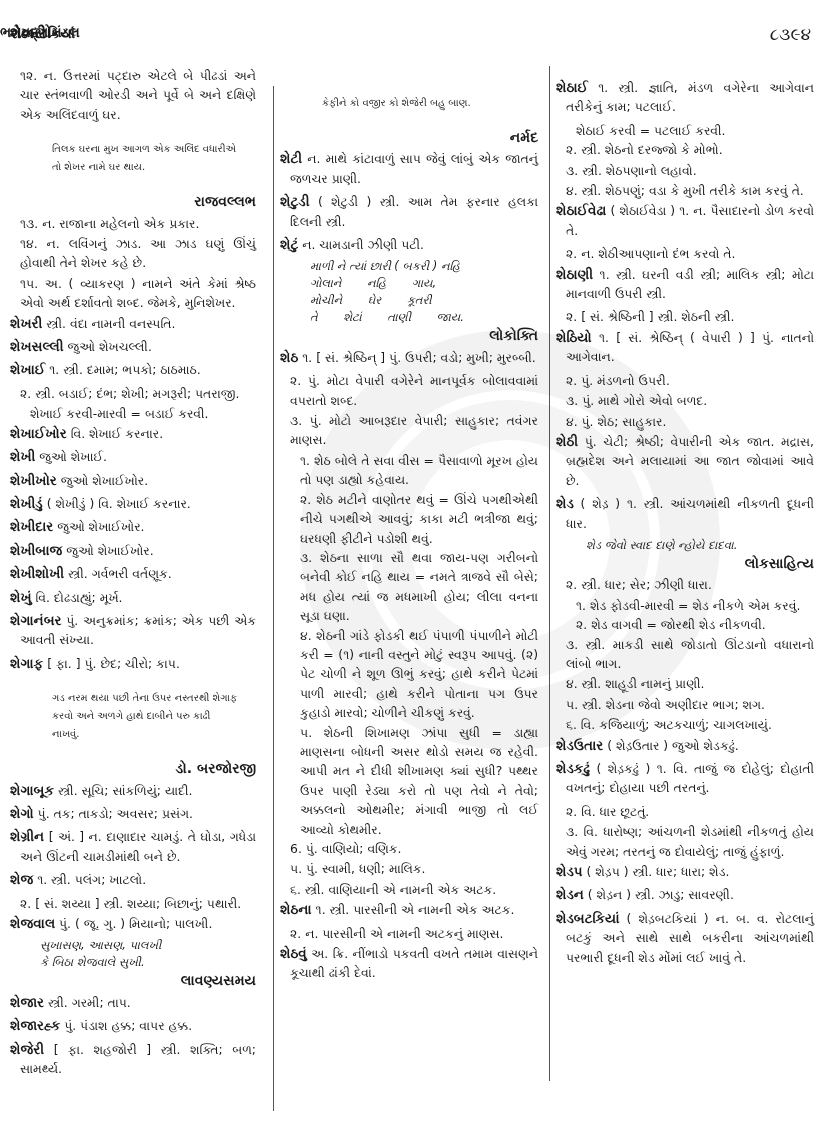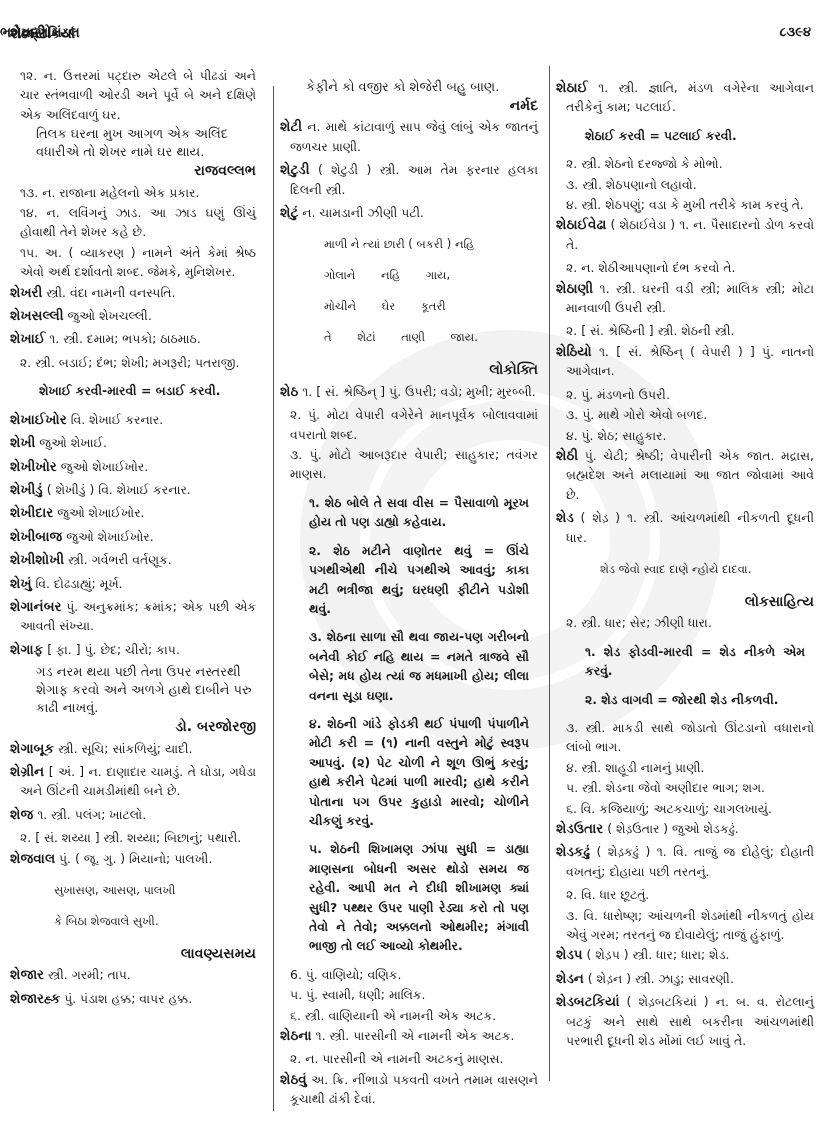--- a/index.html
+++ b/index.html
@@ -16,39 +16,39 @@
     position: absolute; left: 370px; top: 400px; width: 280px; height: 280px;
     border-radius: 50%; border: 40px solid #f4f4f4; box-sizing: border-box;
     pointer-events: none; z-index: 0;
   }
   .header {
     position: absolute; left: 0; top: 24px; width: 825px; height: 40px; z-index: 1;
   }
   .hdr-left { position: absolute; left: 10px; top: 0; font-weight: bold; font-size: 15px; }
   .hdr-left2 { position: absolute; left: 10px; top: 1px; font-weight: bold; font-size: 14px; }
   .hdr-center { position: absolute; left: 0; width: 825px; top: 0; font-weight: bold; font-size: 14px; }
-  .hdr-right { position: absolute; right: 14px; top: 0; font-weight: bold; font-size: 13px; text-align: right; }
+  .hdr-right { position: absolute; right: 14px; top: 0; font-weight: normal; font-size: 17px; text-align: right; }
   .col {
     position: absolute; top: 66px; bottom: 10px; z-index: 1;
     font-size: 12.4px; line-height: 19.4px; box-sizing: border-box;
   }
   .col1 { left: 10px; width: 262px; padding-right: 16px; }
   .col2 { left: 280px; width: 264px; padding-right: 6px; top: 78px; }
   .col3 { left: 556px; width: 262px; padding-right: 4px; top: 78px; }
   .divider { position: absolute; width: 1px; background: #555; z-index: 1; }
   .div1 { left: 273px; top: 86px; height: 1025px; }
   .div2 { left: 549px; top: 66px; height: 1015px; }
   .entry { margin: 0 0 4px 0; text-align: justify; }
   .entry .hw { font-weight: bold; font-size: 13.5px; }
   .entry .alt { font-weight: normal; }
   .sense { margin: 0 0 1px 0; padding-left: 10px; text-align: justify; }
-  .quote { font-size: 13px; padding-left: 26px; margin: 0; line-height: 18px; }
+  .quote { font-size: 10px; padding-left: 26px; margin: 16px; line-height: 18px; }
   .src { text-align: right; font-size: 14px; margin: 0 0 2px 0; font-weight: bold; }
-  .idiom { padding-left: 20px; margin: 9px; text-align: justify; font-weight: bold; }
-  .verse { font-size: 11.5px; line-height: 17px; padding-left: 30px; margin: 14px; white-space: pre; }
+  .idiom { padding-left: 20px; margin: 0; text-align: justify; }
+  .verse { font-size: 11.5px; line-height: 17px; padding-left: 30px; margin: 0; white-space: pre; font-style: italic; }
   .hang { padding-left: 10px; text-indent: -10px; }
 </style>
 </head>
 <body>
 
 <div class="watermark"></div>
 <div class="watermark2"></div>
 
 <div class="header">
   <div class="hdr-left">શેખરી</div>
@@ -78,29 +78,31 @@
     <p class="entry hang"><span class="hw">શેખીડું</span> <span class="alt">( શેખીડું )</span> <span>વિ. શેખાઈ કરનાર.</span></p>
     <p class="entry hang"><span class="hw">શેખીદાર</span> <span>જુઓ શેખાઈખોર.</span></p>
     <p class="entry hang"><span class="hw">શેખીબાજ</span> <span>જુઓ શેખાઈખોર.</span></p>
     <p class="entry hang"><span class="hw">શેખીશોખી</span> <span>સ્ત્રી. ગર્વભરી વર્તણૂક.</span></p>
     <p class="entry hang"><span class="hw">શેખું</span> <span>વિ. દોઢડાહ્યું; મૂર્ખ.</span></p>
     <p class="entry hang"><span class="hw">શેગાનંબર</span> <span>પું. અનુક્રમાંક; ક્રમાંક; એક પછી એક આવતી સંખ્યા.</span></p>
     <p class="entry hang"><span class="hw">શેગાફ</span> <span>[ ફા. ] પું. છેદ; ચીરો; કાપ.</span></p>
     <p class="quote">ગડ નરમ થયા પછી તેના ઉપર નસ્તરથી શેગાફ કરવો અને અળગે હાથે દાબીને પરુ કાઢી નાખવું.</p>
     <p class="src">ડો. બરજોરજી</p>
     <p class="entry hang"><span class="hw">શેગાબૂક</span> <span>સ્ત્રી. સૂચિ; સાંકળિયું; યાદી.</span></p>
+    <p class="entry hang"><span class="hw">શેગો</span> <span>પું. તક; તાકડો; અવસર; પ્રસંગ.</span></p>
     <p class="entry hang"><span class="hw">શેગ્રીન</span> <span>[ અં. ] ન. દાણાદાર ચામડું. તે ઘોડા, ગધેડા અને ઊંટની ચામડીમાંથી બને છે.</span></p>
     <p class="entry hang"><span class="hw">શેજ</span> <span>૧. સ્ત્રી. પલંગ; ખાટલો.</span></p>
     <p class="sense"><span>૨. [ સં. શય્યા ] સ્ત્રી. શય્યા; બિછાનું; પથારી.</span></p>
     <p class="entry hang"><span class="hw">શેજવાલ</span> <span>પું. ( જૂ. ગુ. ) મિયાનો; પાલખી.</span></p>
     <p class="verse">સુખાસણ, આસણ, પાલખી</p>
     <p class="verse">કે બિઠા શેજવાલે સુખી.</p>
     <p class="src">લાવણ્યસમય</p>
     <p class="entry hang"><span class="hw">શેજાર</span> <span>સ્ત્રી. ગરમી; તાપ.</span></p>
     <p class="entry hang"><span class="hw">શેજારહ્ક</span> <span>પું. પંડાશ હક્ક; વાપર હક્ક.</span></p>
+    <p class="entry hang"><span class="hw">શેજેરી</span> <span>[ ફા. શહજોરી ] સ્ત્રી. શક્તિ; બળ; સામર્થ્ય.</span></p>
   </div>
 <div class="col col2">
     <p class="quote">કેફીને કો વજીર કો શેજેરી બહુ બાણ.</p>
     <p class="src">નર્મદ</p>
     <p class="entry hang"><span class="hw">શેટી</span> <span>ન. માથે કાંટાવાળું સાપ જેવું લાંબું એક જાતનું જળચર પ્રાણી.</span></p>
     <p class="entry hang"><span class="hw">શેટુડી</span> <span class="alt">( શેટુડી )</span> <span>સ્ત્રી. આમ તેમ ફરનાર હલકા દિલની સ્ત્રી.</span></p>
     <p class="entry hang"><span class="hw">શેટું</span> <span>ન. ચામડાની ઝીણી પટી.</span></p>
     <p class="verse">માળી ને ત્યાં છારી ( બકરી ) નહિ</p>
     <p class="verse">ગોલાને       નહિ       ગાય,</p>
     <p class="verse">મોચીને       ઘેર       કૂતરી</p>

